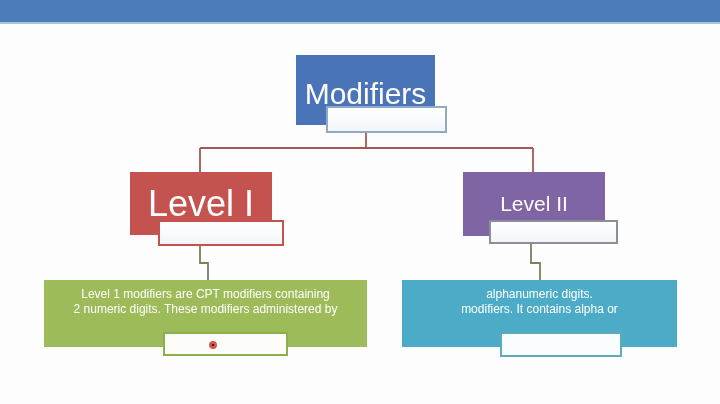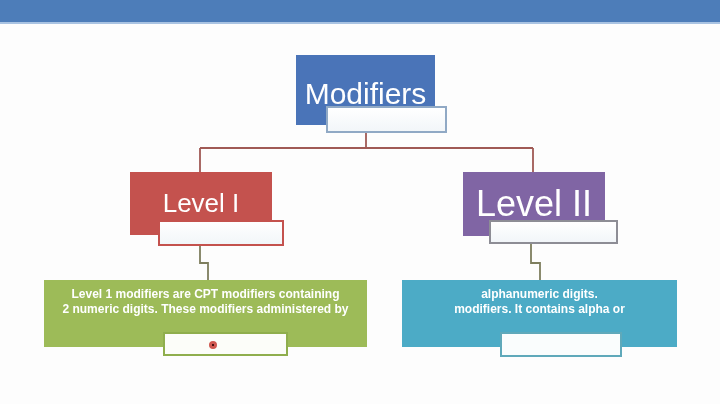--- a/index.html
+++ b/index.html
@@ -14,37 +14,37 @@
   
   .connectors{position:absolute;left:0;top:0;z-index:1;}
 
   
   .node{
     position:absolute;z-index:2;display:flex;align-items:center;justify-content:center;
     color:#fff;
   }
   .node-title{left:296px;top:55px;width:139px;height:70px;background:#4a74b8;
     font-size:30px;padding-top:8px;box-sizing:border-box;}
-  .node-level1{left:130px;top:172px;width:142px;height:63px;background:#c4524e;font-size:26px;}
-  .node-level2{left:463px;top:172px;width:142px;height:64px;background:#8065a4;font-size:36px;}
+  .node-level1{left:130px;top:172px;width:142px;height:63px;background:#c4524e;font-size:36px;}
+  .node-level2{left:463px;top:172px;width:142px;height:64px;background:#8065a4;font-size:21px;}
 
   
   .subbox{
     position:absolute;z-index:3;background:linear-gradient(#ffffff,#f2f6f9);
     box-sizing:border-box;
   }
   .subbox-title{left:326px;top:106px;width:121px;height:27px;border:2px solid #90a9c5;}
   .subbox-level1{left:158px;top:220px;width:126px;height:26px;border:2px solid #c4524e;}
   .subbox-level2{left:489px;top:220px;width:129px;height:24px;border:2px solid #8d8d95;}
   .subbox-green{left:163px;top:332px;width:125px;height:24px;border:2px solid #8fae4d;background:#fcfdf9;}
   .subbox-teal{left:500px;top:332px;width:122px;height:25px;border:2px solid #5fa9ba;background:#fafdfd;}
 
   
   .descbox{
-    position:absolute;z-index:2;color:#fff;font-weight:bold;font-size:12px;line-height:15px;
+    position:absolute;z-index:2;color:#fff;font-weight:normal;font-size:12px;line-height:15px;
     text-align:center;box-sizing:border-box;padding-top:7px;
   }
   .descbox .dline{white-space:nowrap;overflow:visible;}
   .desc-green{left:44px;top:280px;width:323px;height:67px;background:#9dbb58;}
   .desc-teal{left:402px;top:280px;width:275px;height:67px;background:#4cabc6;}
 
   .pointer-dot{
     position:absolute;left:44px;top:7px;width:8px;height:8px;border-radius:50%;
     background:radial-gradient(circle at 50% 50%, #4a1010 0 22%, #cf5850 23% 70%, #eebbb6 100%);
   }

